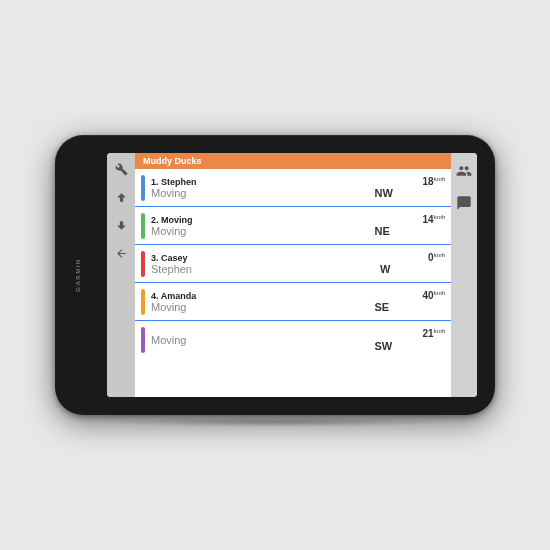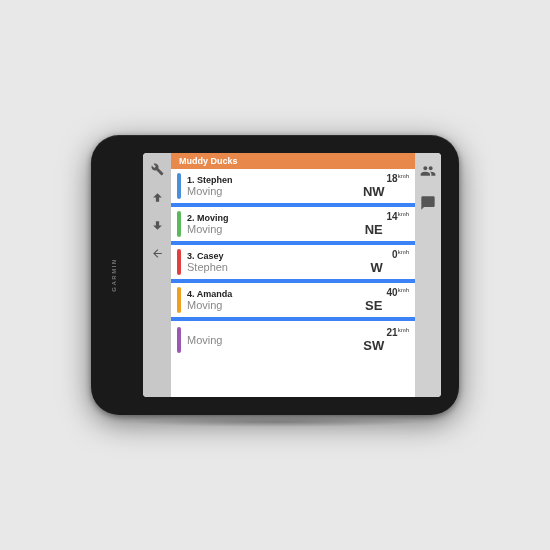--- a/index.html
+++ b/index.html
@@ -9,21 +9,21 @@
       background: #e8e8e8;
       display: flex;
       align-items: center;
       justify-content: center;
       font-family: Arial, sans-serif;
       overflow: hidden;
     }
 
     .device-wrapper {
       position: relative;
-      width: 368px;
+      width: 440px;
       height: 280px;
       padding-left: 16px;
     }
 
     
     .device-shell {
       position: absolute;
       inset: 0;
       background: #1a1a1a;
       border-radius: 28px;
@@ -111,21 +111,21 @@
     
     .contact-list {
       flex: 1;
       overflow: hidden;
     }
 
     .contact-item {
       display: flex;
       align-items: center;
       padding: 3px 6px;
-      border-bottom: 4px solid #3b82f6;
+      border-bottom: 1px solid #3b82f6;
       min-height: 38px;
     }
 
     .contact-item:last-child {
       border-bottom: none;
     }
 
     .contact-color-bar {
       width: 4px;
       height: 26px;
@@ -165,24 +165,24 @@
       font-weight: bold;
       margin-left: 48px;
     }
 
     .contact-speed .speed-unit {
       font-size: 6px;
       vertical-align: super;
     }
 
     .contact-dir {
-      font-size: 13px;
+      font-size: 11px;
       font-weight: bold;
       color: #333;
-      text-align: center;
+      text-align: left;
     }
 
     
     .screen-right-panel {
       width: 26px;
       background: #d0d0d0;
       display: flex;
       flex-direction: column;
       align-items: center;
       padding-top: 8px;

